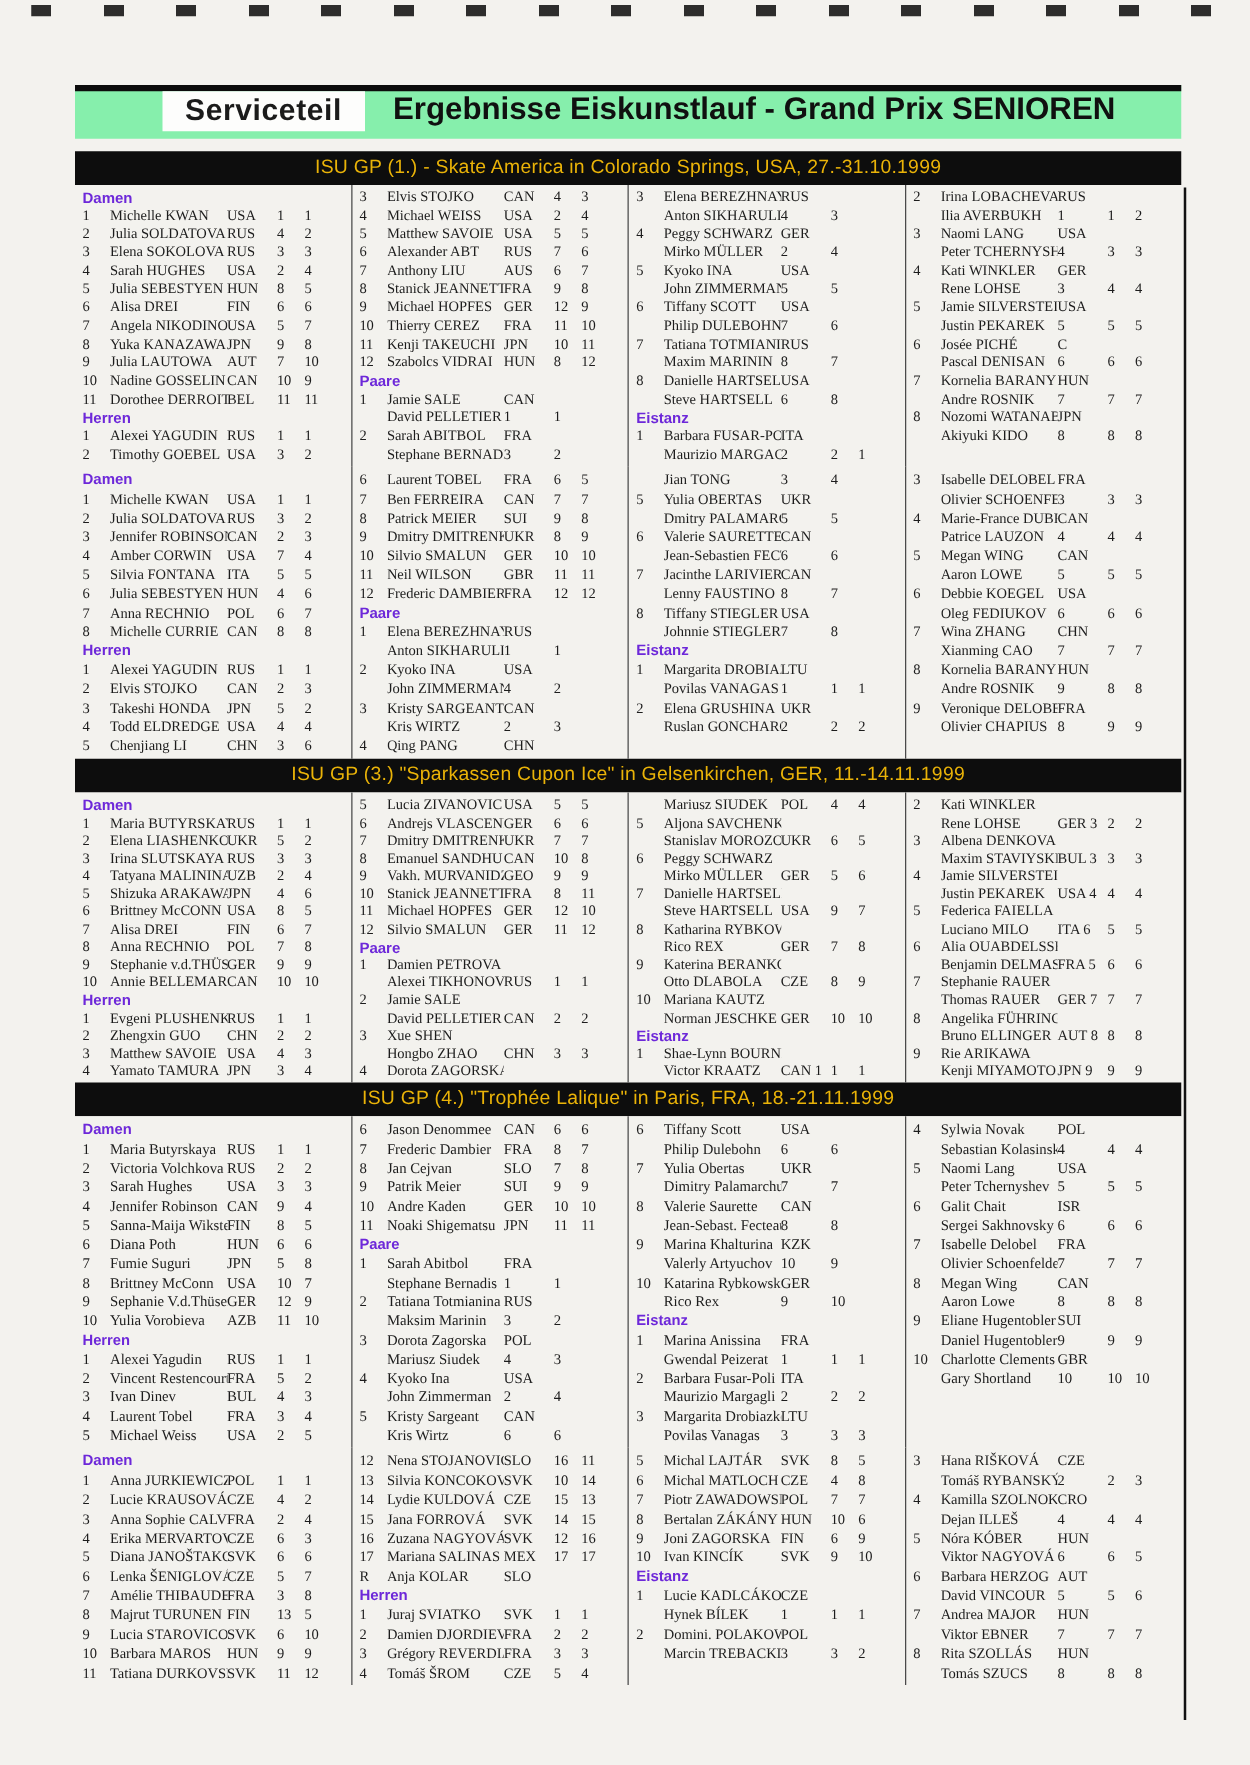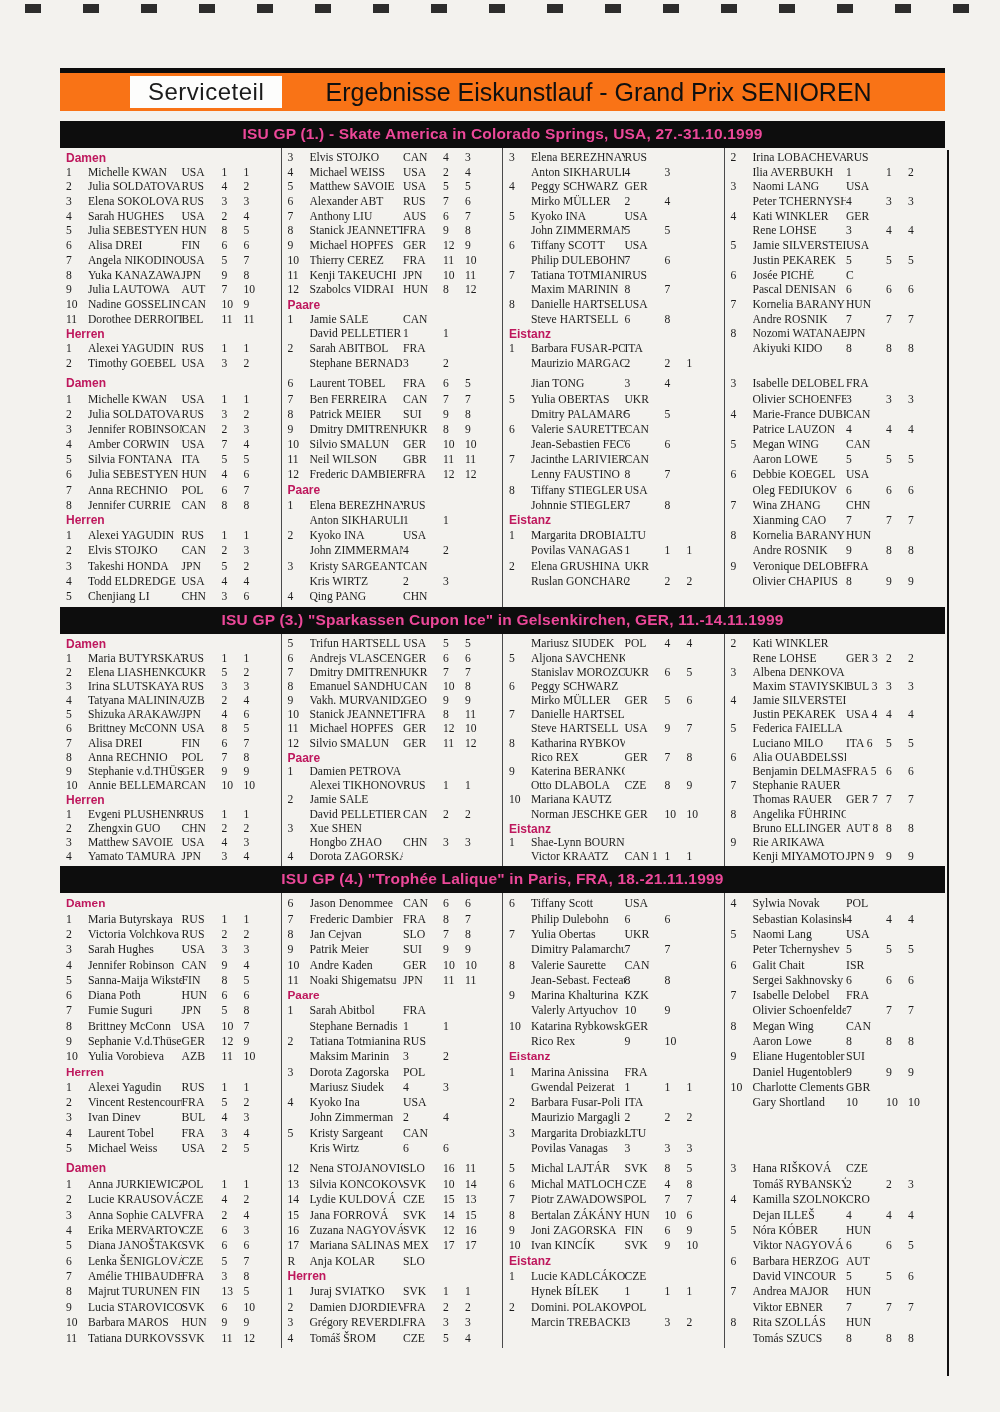--- a/index.html
+++ b/index.html
@@ -10,32 +10,32 @@
     color:#141414;overflow:hidden;
   }
   .artifacts{
     position:absolute;top:4px;left:25px;width:950px;height:9px;
     background:repeating-linear-gradient(90deg,#0a0a0a 0 16px,transparent 16px 58px);
     opacity:.85;
   }
   .right-rule{position:absolute;top:150px;left:947px;width:2px;height:1226px;background:#111;}
   .content{position:absolute;left:60px;top:68px;width:885px;}
   
-  .masthead{border-top:5px solid #0c0c0c;background:#f97316;height:38px;display:flex;align-items:center;}
+  .masthead{border-top:5px solid #0c0c0c;background:#86efac;height:38px;display:flex;align-items:flex-start;font-weight:bold;}
   .service-box{background:#fdfdfc;margin-left:70px;padding:2px 18px;font-size:24px;letter-spacing:.5px;color:#1b1b1b;}
   .mast-title{flex:1;text-align:center;font-size:25px;color:#101010;padding-right:30px;}
   
-  .banner{background:#0d0d0d;color:#ec4899;text-align:center;
-    font-weight:bold;font-size:15.5px;letter-spacing:.2px;padding:4px 0 5px;}
+  .banner{background:#0d0d0d;color:#eab308;text-align:center;
+    font-weight:normal;font-size:15.5px;letter-spacing:.2px;padding:4px 0 5px;}
   .sec1 .banner{margin-top:10px;}
   
   .cols{display:flex;align-items:stretch;background:#f3f2ee;}
   .col{flex:1 1 0;min-width:0;border-left:1px solid #4a4a4a;padding:3px 3px 2px 6px;}
   .col:first-child{border-left:none;}
-  .cat{font-family:"Liberation Sans",sans-serif;font-weight:bold;font-size:12px;color:#be185d;}
+  .cat{font-family:"Liberation Sans",sans-serif;font-weight:bold;font-size:12px;color:#6d28d9;}
   .row{display:flex;white-space:nowrap;font-family:"Liberation Serif",serif;font-size:11.6px;color:#1c1c1c;}
   .row .p{width:22px;flex:0 0 22px;}
   .row .n{flex:1 1 auto;min-width:0;overflow:hidden;}
   .row .r1{flex:0 0 40px;}
   .row .r2{flex:0 0 22px;}
   .row .r3{flex:0 0 20px;}
   .row .r4{flex:0 0 14px;}
   .cat,.row{line-height:var(--lh,14.7px);height:var(--lh,14.7px);}
   .sec1 .cols{min-height:224px;--lh:14.7px;}
   .sec2 .cols{min-height:234px;--lh:15.2px;}
@@ -570,21 +570,21 @@
           <div class="row">
             <span class="p">7</span>
             <span class="n">Anna RECHNIO</span>
             <span class="r1">POL</span>
             <span class="r2">6</span>
             <span class="r3">7</span>
             <span class="r4"></span>
           </div>
           <div class="row">
             <span class="p">8</span>
-            <span class="n">Jennifer CURRIE</span>
+            <span class="n">Michelle CURRIE</span>
             <span class="r1">CAN</span>
             <span class="r2">8</span>
             <span class="r3">8</span>
             <span class="r4"></span>
           </div>
           <div class="cat">Herren</div>
           <div class="row">
             <span class="p">1</span>
             <span class="n">Alexei YAGUDIN</span>
             <span class="r1">RUS</span>
@@ -1079,21 +1079,21 @@
             <span class="n">Yamato TAMURA</span>
             <span class="r1">JPN</span>
             <span class="r2">3</span>
             <span class="r3">4</span>
             <span class="r4"></span>
           </div>
         </div>
         <div class="col">
           <div class="row">
             <span class="p">5</span>
-            <span class="n">Trifun HARTSELL</span>
+            <span class="n">Lucia ZIVANOVIC</span>
             <span class="r1">USA</span>
             <span class="r2">5</span>
             <span class="r3">5</span>
             <span class="r4"></span>
           </div>
           <div class="row">
             <span class="p">6</span>
             <span class="n">Andrejs VLASCENKO</span>
             <span class="r1">GER</span>
             <span class="r2">6</span>

